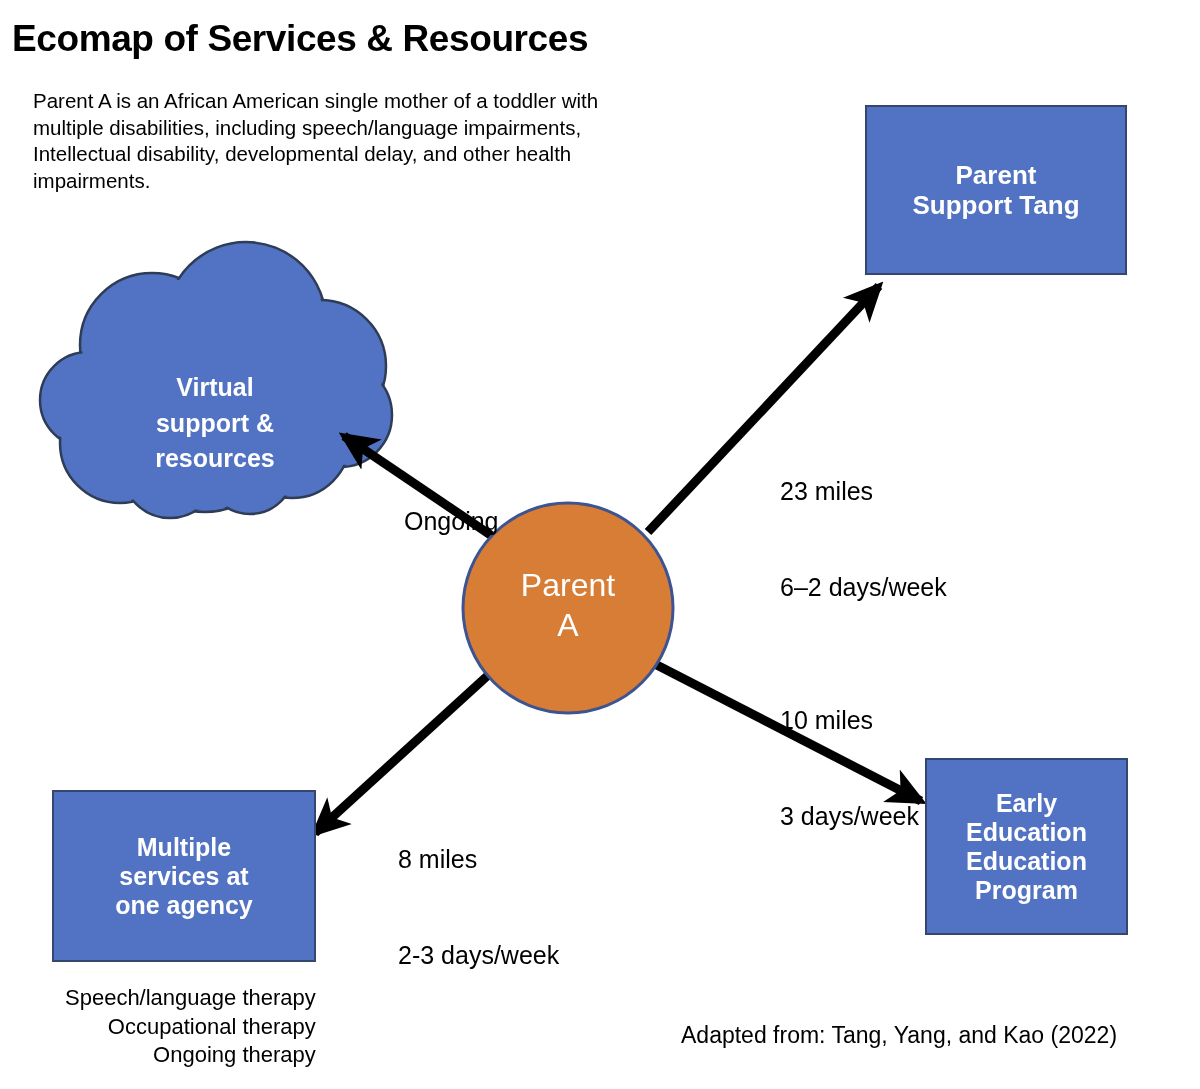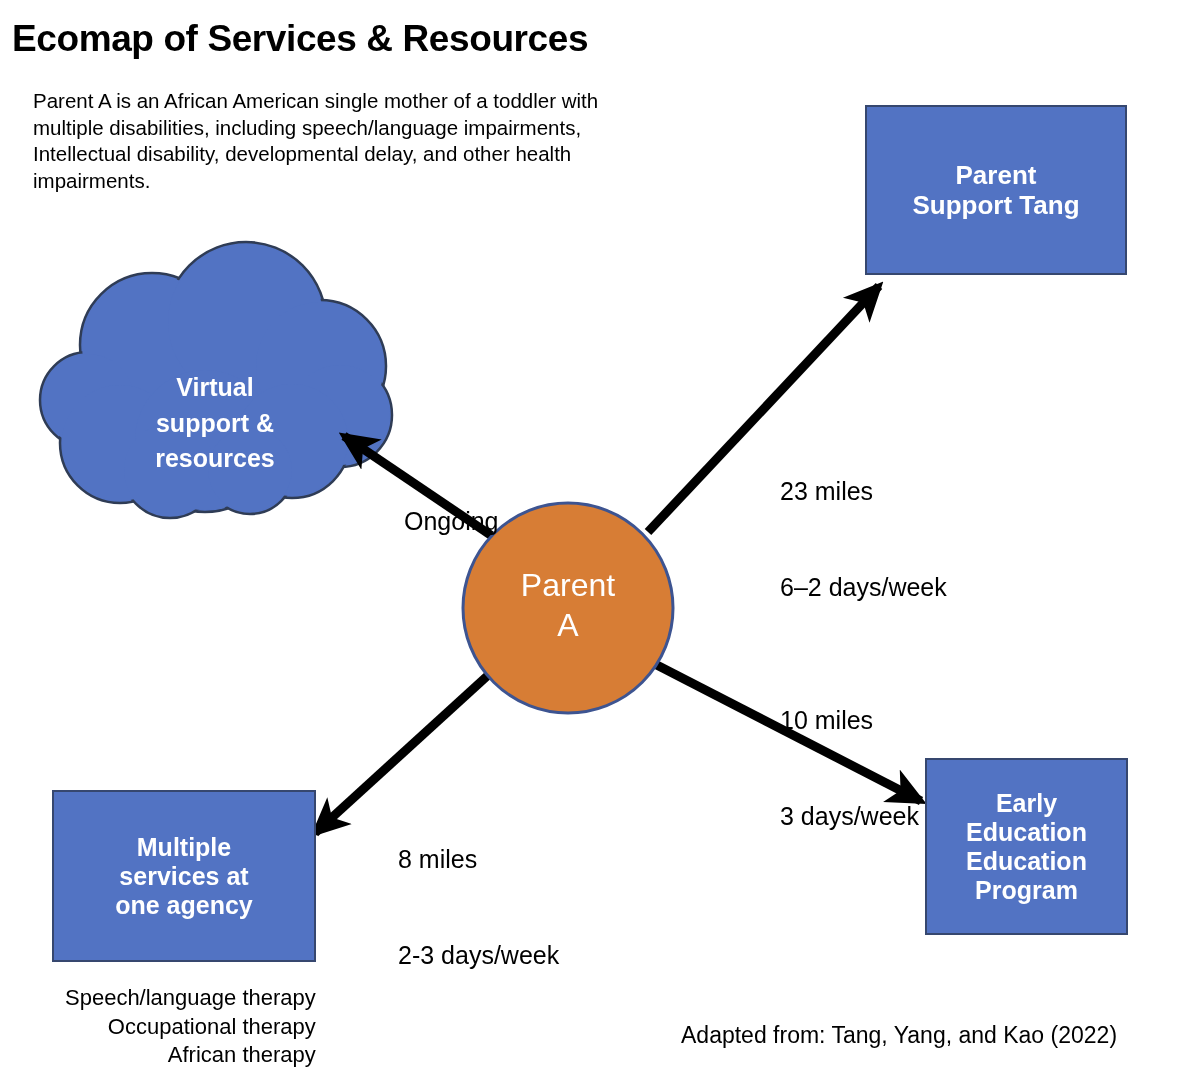--- a/index.html
+++ b/index.html
@@ -249,18 +249,18 @@
   </div>
 
   <div id="label-agency" class="edge-label">
     <div>8 miles</div>
     <div>2-3 days/week</div>
   </div>
 
   <div id="services-list">
     <div>Speech/language therapy</div>
     <div>Occupational therapy</div>
-    <div>African therapy</div>
+    <div>Ongoing therapy</div>
   </div>
 
   <div id="attribution">Adapted from: Tang, Yang, and Kao (2022)</div>
 
 </div>
 
 </body></html>

